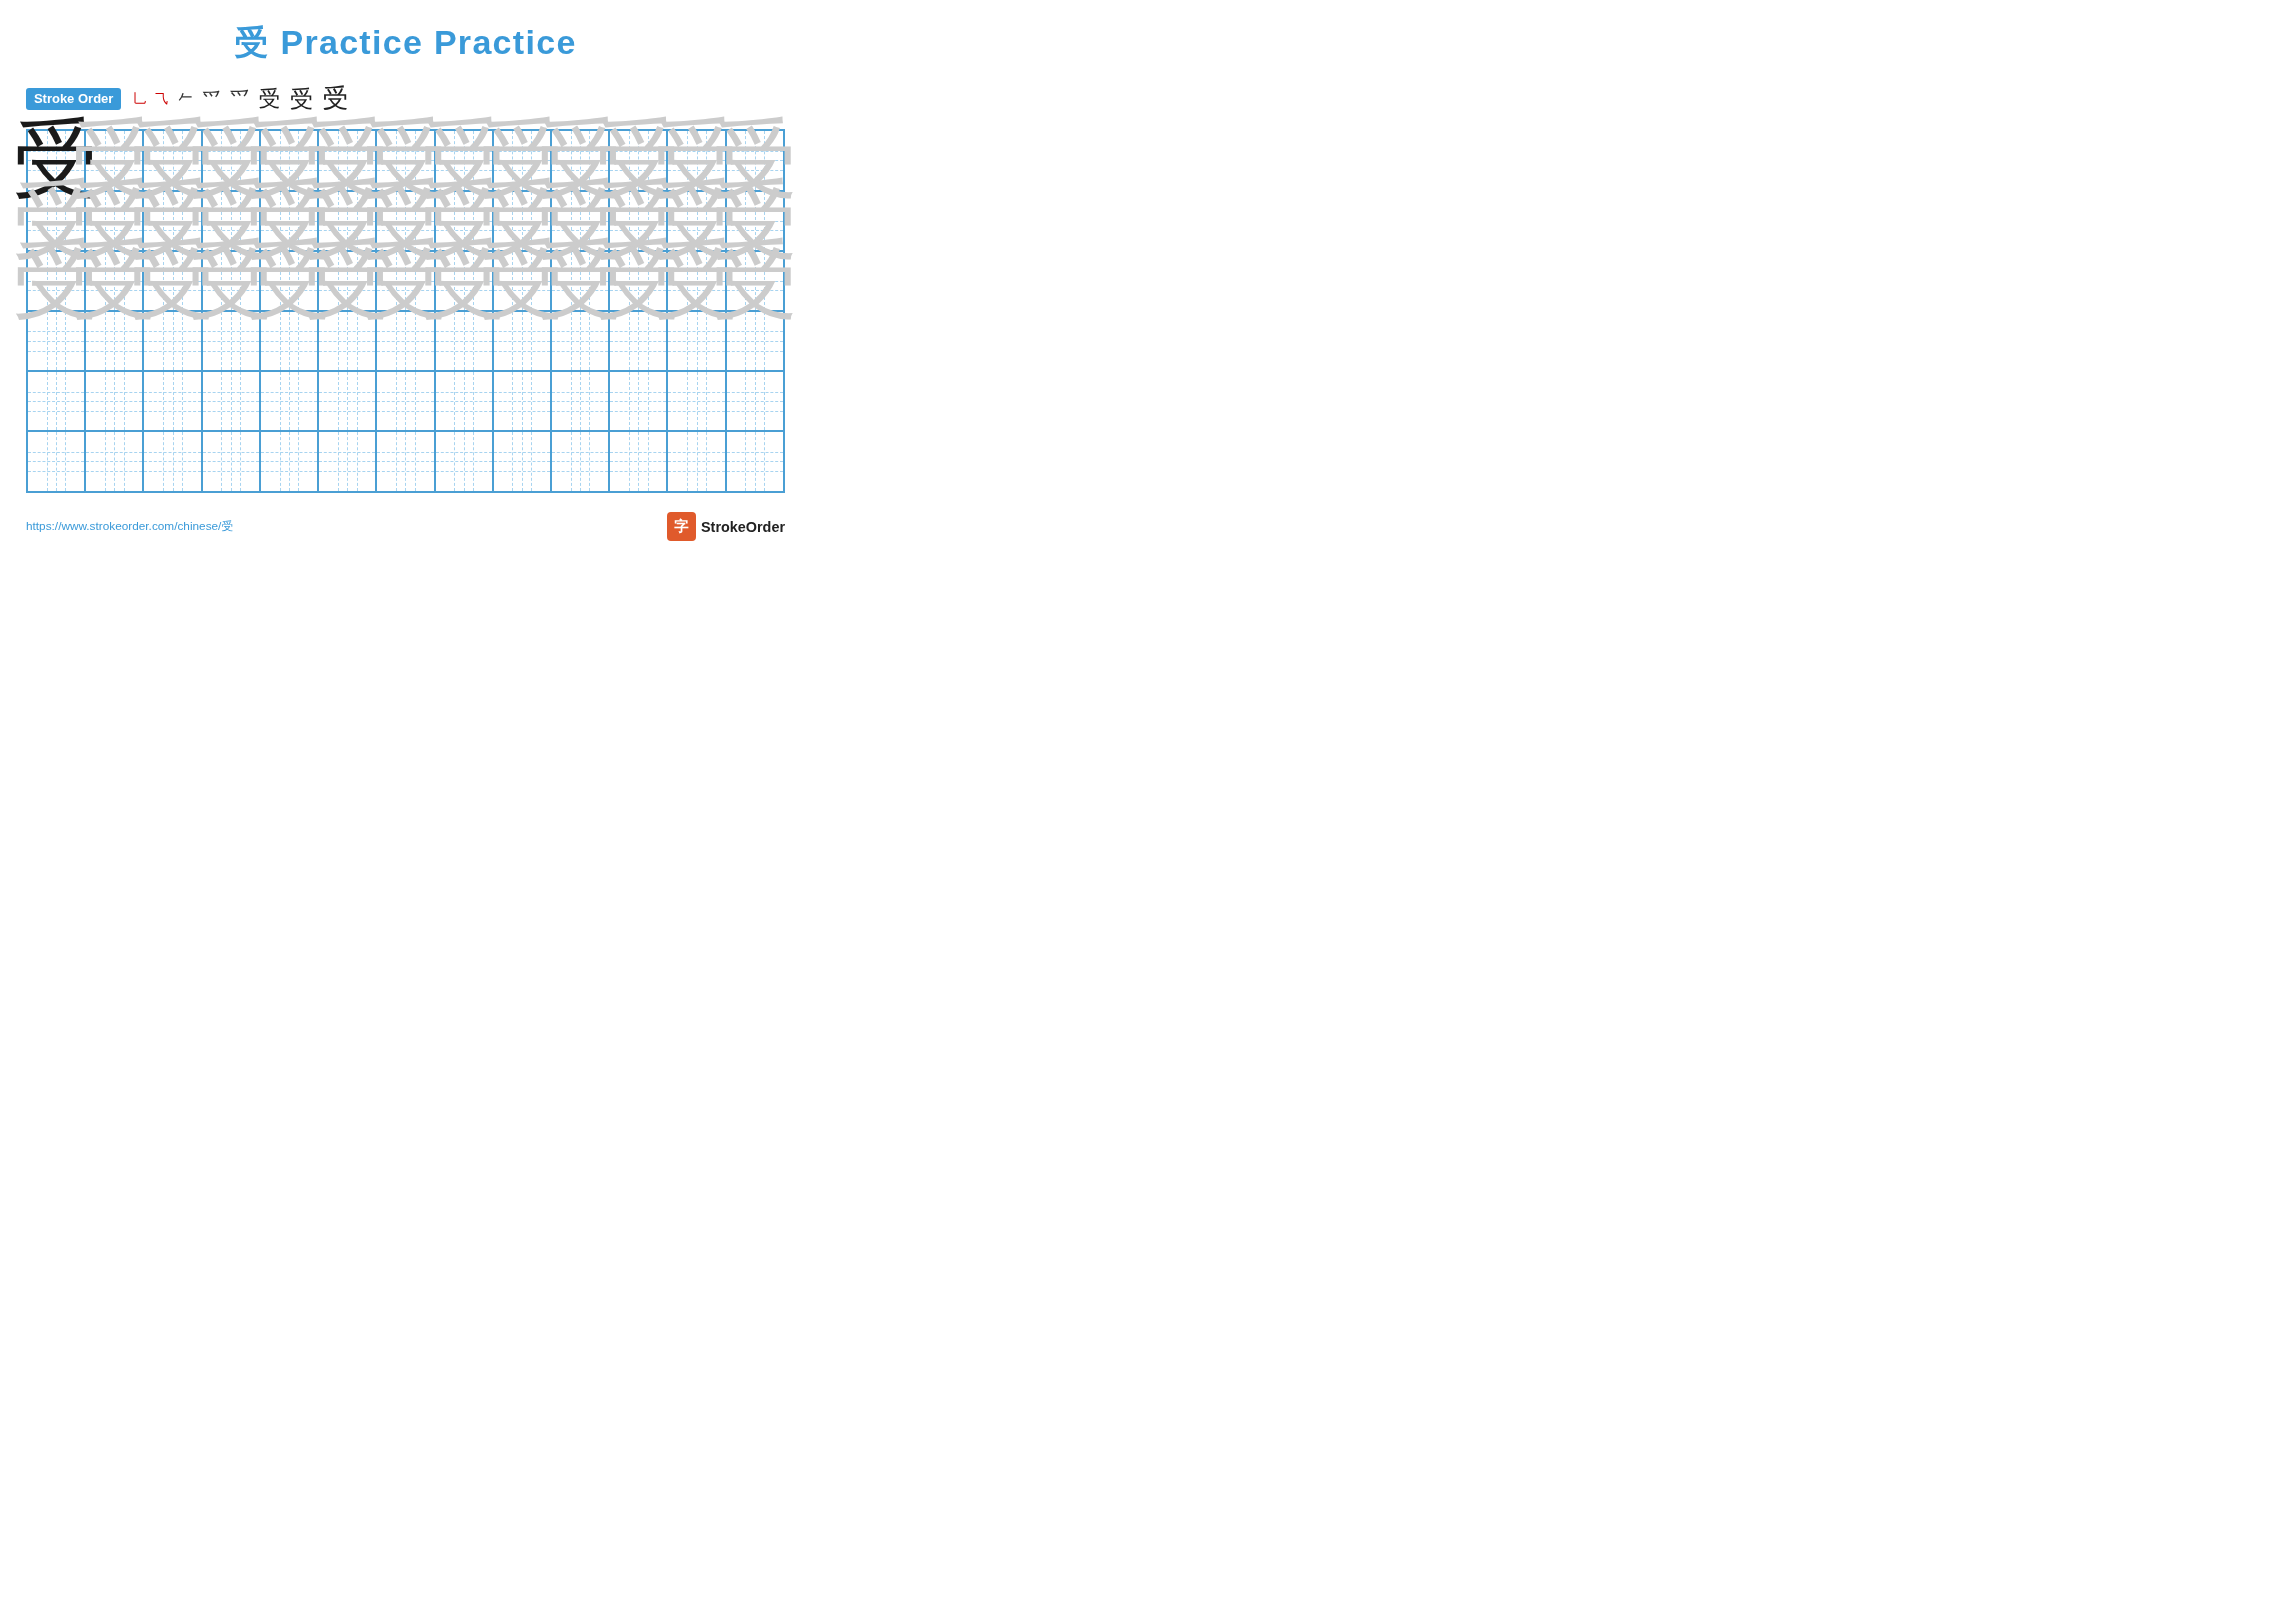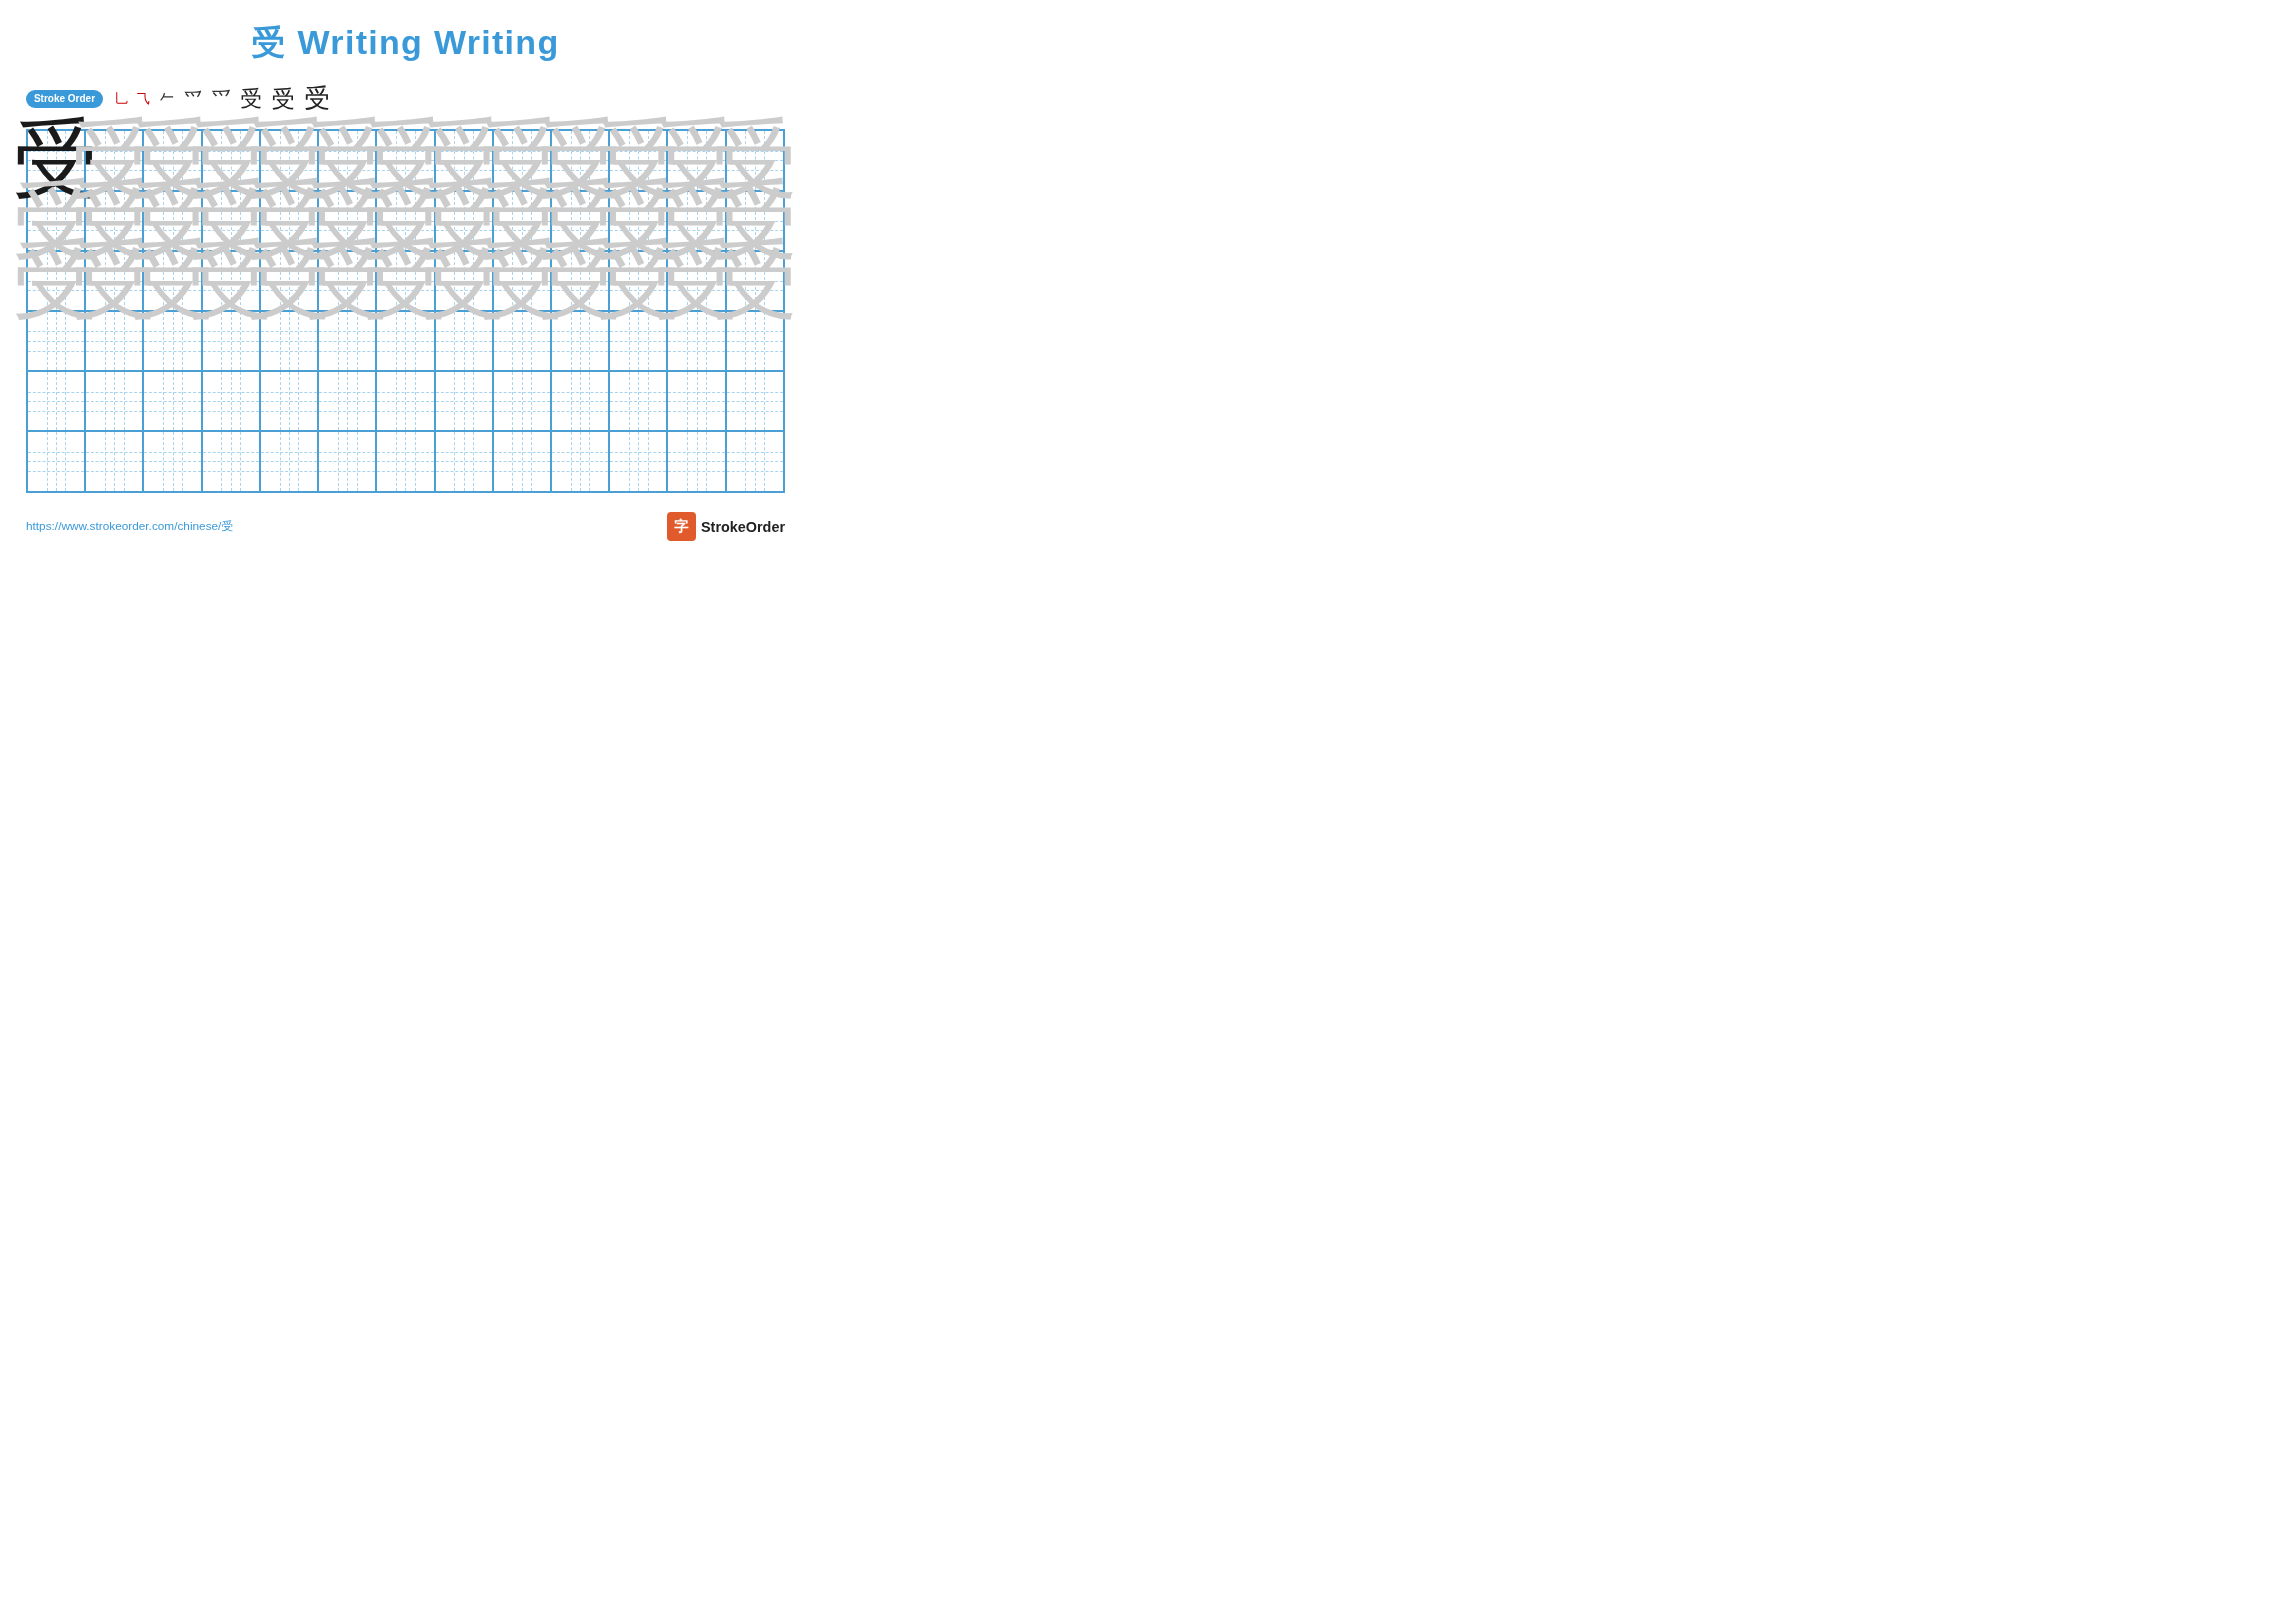--- a/index.html
+++ b/index.html
@@ -24,24 +24,24 @@
     .stroke-order-row {
       display: flex;
       align-items: center;
       margin-bottom: 13px;
       gap: 11.8px;
     }
 
     .stroke-order-badge {
       background-color: #3a9ad9;
       color: white;
-      font-size: 10px;
+      font-size: 13px;
       font-weight: bold;
       padding: 3.3px 7.9px;
-      border-radius: 9px;
+      border-radius: 3px;
       white-space: nowrap;
     }
 
     .stroke-sequence {
       display: flex;
       align-items: center;
       gap: 9.2px;
     }
 
     .stroke-step {
@@ -88,21 +88,21 @@
       color: white;
       font-size: 14.4px;
       font-family: 'SimSun', serif;
       font-weight: bold;
     }
   </style>
 </head>
 <body>
 
 <div class="page-title">
-  <span>受</span><span> Writing Writing</span>
+  <span>受</span><span> Practice Practice</span>
 </div>
 
 <div class="stroke-order-row">
   <div class="stroke-order-badge">Stroke Order</div>
   <div class="stroke-sequence">
 
     <span class="stroke-step red-mark">⺃</span>
     <span class="stroke-step red-mark">⺄</span>
     <span class="stroke-step" style="font-size:15.7px; color:#333;">𠂉</span>
     <span class="stroke-step" style="font-size:18.3px; color:#333;">爫</span>

